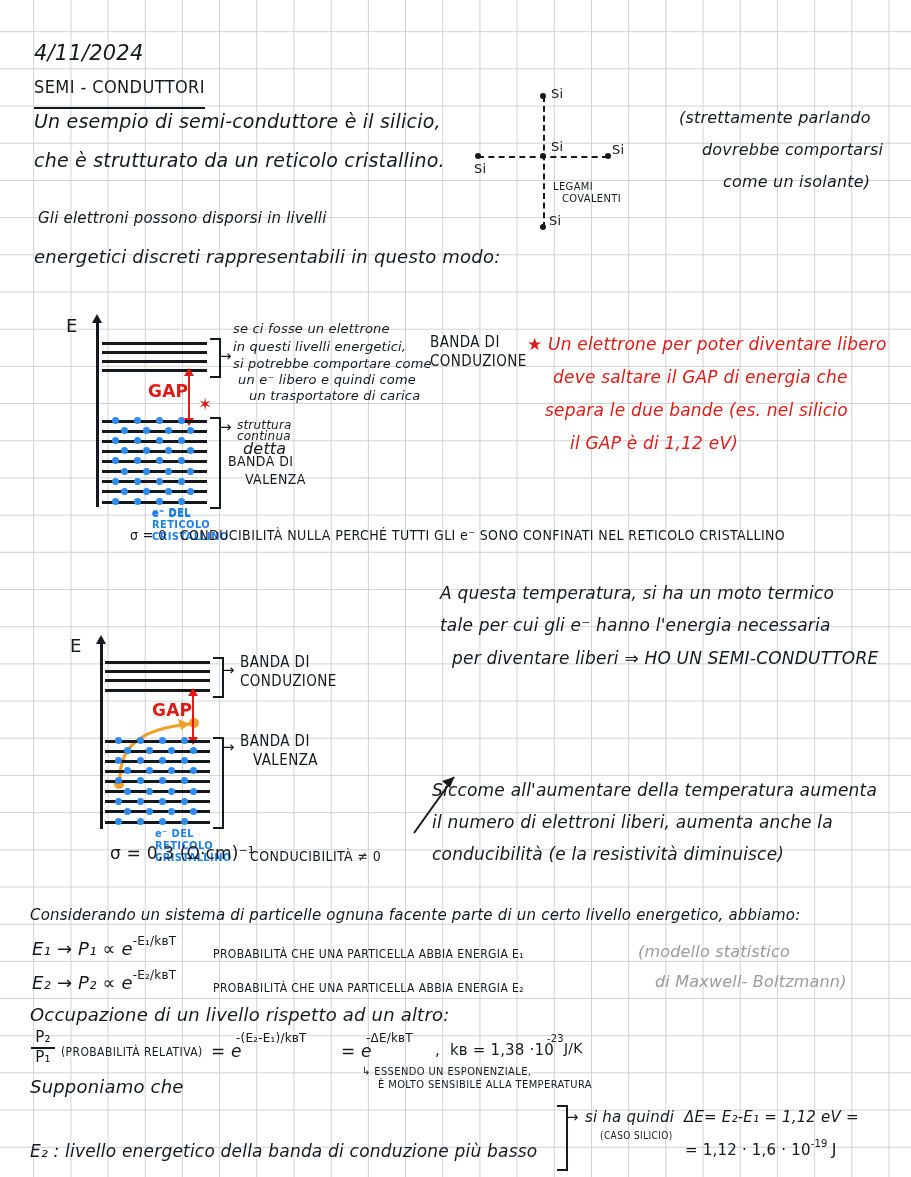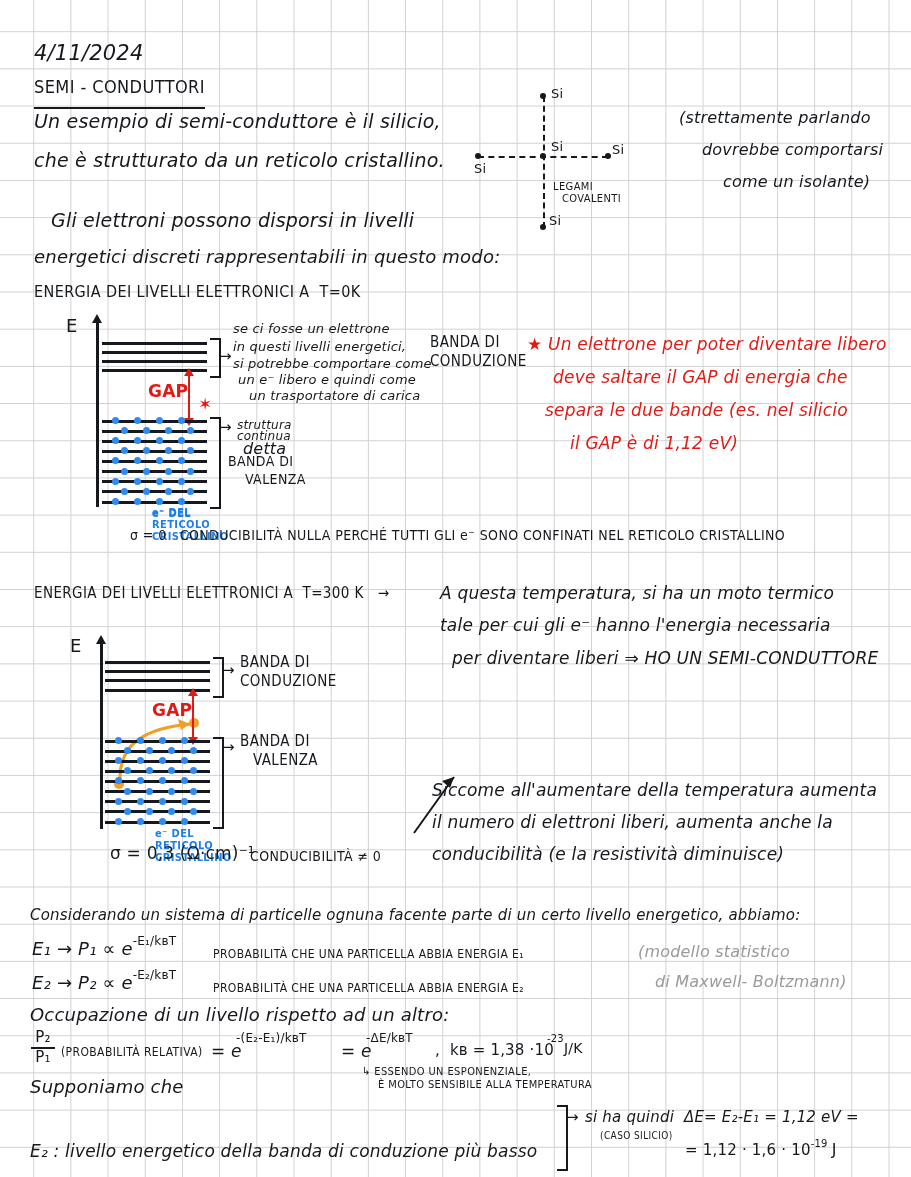--- a/index.html
+++ b/index.html
@@ -83,23 +83,22 @@
     <div class="hw" style="left:549px;top:214px;font-size:13px;">Si</div>
 
     <div class="hw caps" style="left:553px;top:181px;font-size:11px;">LEGAMI</div>
     <div class="hw caps" style="left:562px;top:193px;font-size:11px;">COVALENTI</div>
   </div>
 
   <div class="hw sl" style="left:679px;top:110px;font-size:16px;">(strettamente parlando</div>
   <div class="hw sl" style="left:702px;top:142px;font-size:16px;">dovrebbe comportarsi</div>
   <div class="hw sl" style="left:723px;top:174px;font-size:16px;">come un isolante)</div>
 
-  <div class="hw sl" style="left:51px;top:211px;font-size:19px;">Gli elettroni possono disporsi in livelli</div>
+  <div class="hw sl" style="left:38px;top:211px;font-size:15px;">Gli elettroni possono disporsi in livelli</div>
   <div class="hw sl" style="left:34px;top:248px;font-size:18px;">energetici discreti rappresentabili in questo modo:</div>
-  <div class="hw caps" style="left:34px;top:284px;font-size:16px;">ENERGIA DEI LIVELLI ELETTRONICI A  T=0K</div>
 
   <div>
     <div class="hw" style="left:66px;top:317px;font-size:18px;">E</div>
     <div class="axis-v" style="left:96px;top:322px;height:185px;"></div>
     <div class="arrowhead-up" style="left:92px;top:314px;"></div>
 
     <div class="lvl" style="left:102px;top:342px;width:105px;"></div>
     <div class="lvl" style="left:102px;top:351px;width:105px;"></div>
     <div class="lvl" style="left:102px;top:360px;width:105px;"></div>
     <div class="lvl" style="left:102px;top:369px;width:105px;"></div>
@@ -188,21 +187,20 @@
   <div class="hw caps" style="left:228px;top:454px;font-size:14px;">BANDA DI</div>
   <div class="hw caps" style="left:245px;top:472px;font-size:14px;">VALENZA</div>
 
   <div class="hw red sl" style="left:553px;top:369px;font-size:17px;">deve saltare il GAP di energia che</div>
   <div class="hw red sl" style="left:527px;top:336px;font-size:17px;">★ Un elettrone per poter diventare libero</div>
   <div class="hw red sl" style="left:545px;top:402px;font-size:17px;">separa le due bande (es. nel silicio</div>
   <div class="hw red sl" style="left:570px;top:435px;font-size:17px;">il GAP è di 1,12 eV)</div>
 
   <div class="hw caps" style="left:130px;top:528px;font-size:14px;">σ = 0   CONDUCIBILITÀ NULLA PERCHÉ TUTTI GLI e⁻ SONO CONFINATI NEL RETICOLO CRISTALLINO</div>
 
-  <div class="hw caps" style="left:34px;top:586px;font-size:15px;">ENERGIA DEI LIVELLI ELETTRONICI A  T=300 K   →</div>
   <div class="hw sl" style="left:440px;top:585px;font-size:17px;">A questa temperatura, si ha un moto termico</div>
   <div class="hw sl" style="left:440px;top:617px;font-size:17px;">tale per cui gli e⁻ hanno l'energia necessaria</div>
   <div class="hw sl" style="left:452px;top:650px;font-size:17px;">per diventare liberi ⇒ HO UN SEMI-CONDUTTORE</div>
 
   <div>
     <div class="hw" style="left:70px;top:637px;font-size:18px;">E</div>
     <div class="axis-v" style="left:100px;top:643px;height:186px;"></div>
     <div class="arrowhead-up" style="left:96px;top:635px;"></div>
 
     <div class="lvl" style="left:105px;top:661px;width:105px;"></div>

